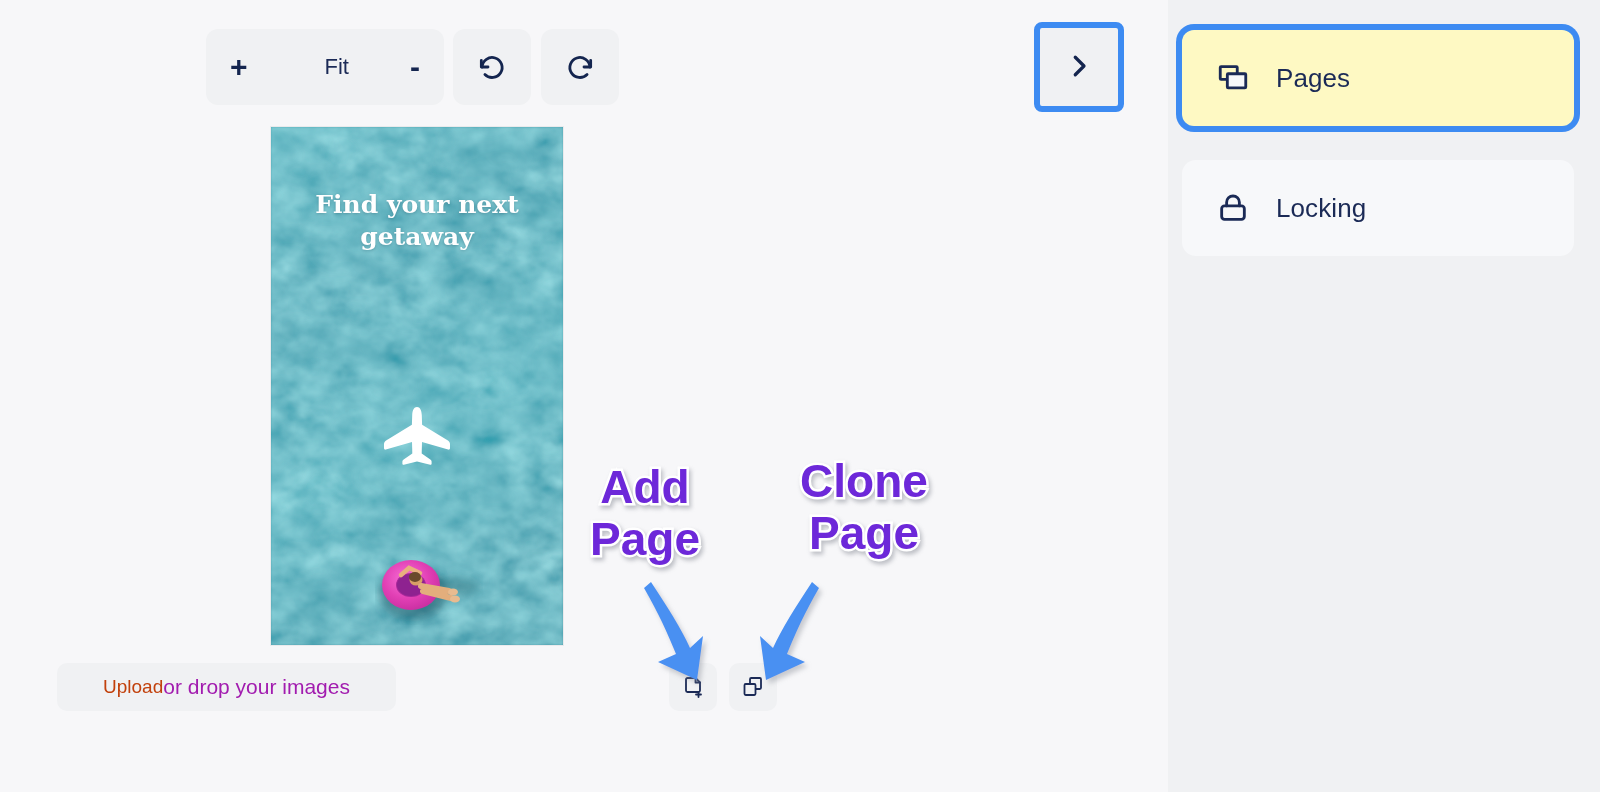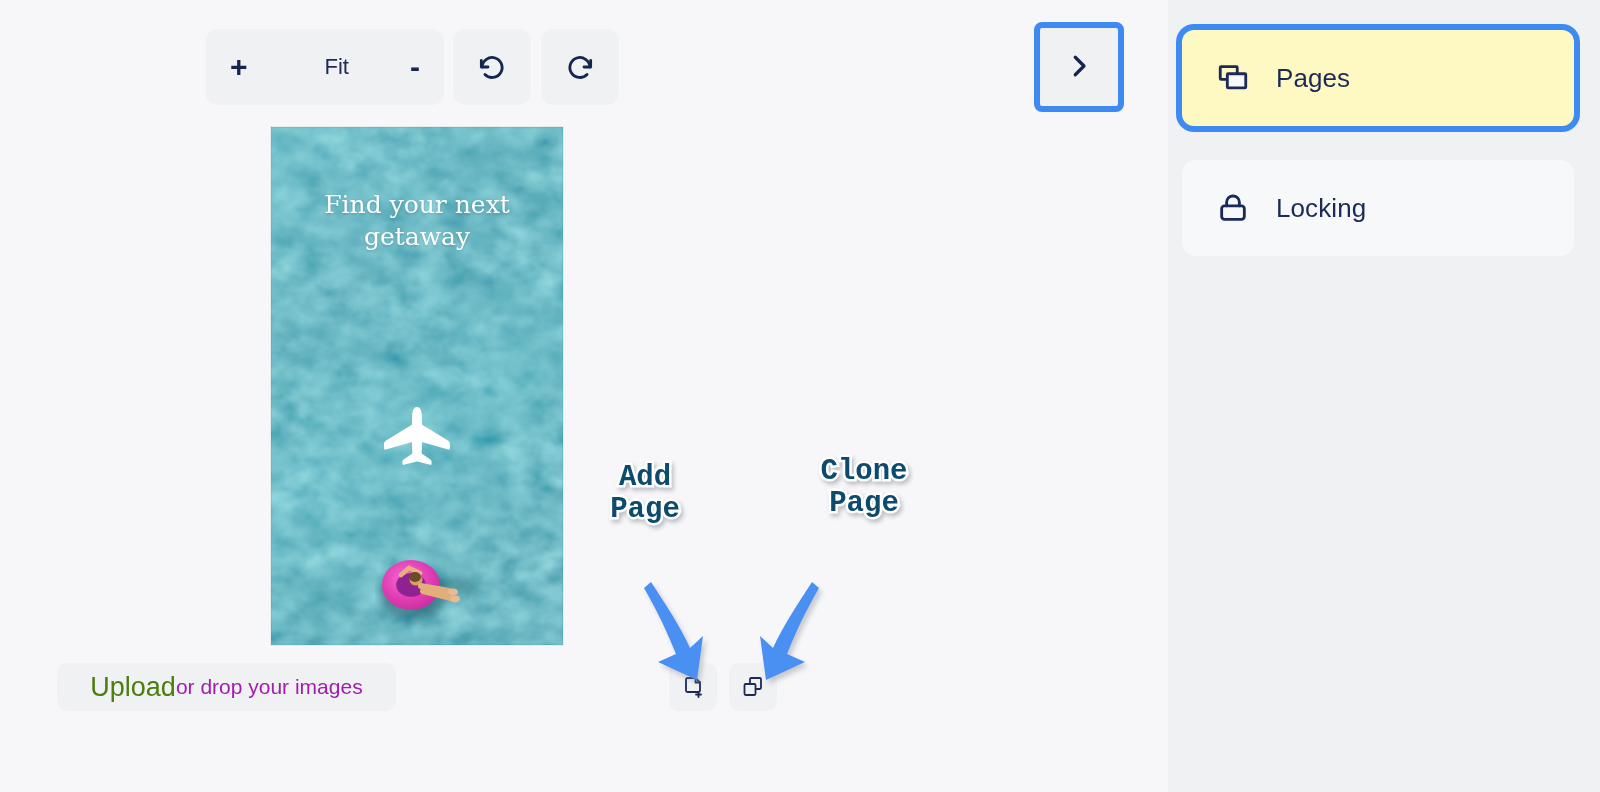--- a/index.html
+++ b/index.html
@@ -103,21 +103,21 @@
     overflow: hidden;
     background: #2e9aad;
     box-shadow: 0 0 0 1px rgba(0,0,0,0.05);
   }
   #water { position: absolute; inset: 0; }
   #artboard-text {
     position: absolute;
     left: 0; right: 0; top: 62px;
     text-align: center;
     font-family: "DejaVu Serif", serif;
-    font-weight: 400;
+    font-weight: 700;
     font-size: 25px;
     line-height: 1.26;
     color: #ffffff;
     padding: 0 26px;
     text-shadow: 0 1px 3px rgba(0,40,60,.25);
   }
   #plane-wrap {
     position: absolute;
     left: 50%; top: 280px;
     transform: translateX(-50%);
@@ -133,46 +133,46 @@
     left: 57px; top: 663px;
     width: 339px; height: 48px;
     background: #f0f1f3;
     border-radius: 10px;
     display: flex;
     align-items: center;
     justify-content: center;
     cursor: pointer;
     gap: 0;
   }
-  #upload-link { color: #4d7c0f; font-size: 27px; }
+  #upload-link { color: #c2410c; font-size: 19px; }
   #upload-rest { color: #a21caf; font-size: 21px; }
 
   
   .page-btn {
     position: absolute;
     width: 48px; height: 48px;
     background: #f0f1f3;
     border: none;
     border-radius: 10px;
     display: flex; align-items: center; justify-content: center;
     cursor: pointer;
     padding: 0;
   }
   #add-page-btn   { left: 669px; top: 663px; }
   #clone-page-btn { left: 729px; top: 663px; }
   .page-btn svg { width: 24px; height: 24px; display: block; }
 
   
   .annot {
     position: absolute;
-    font-family: Liberation Mono, monospace;
+    font-family: Liberation Sans, sans-serif;
     font-weight: 700;
-    font-size: 29px;
+    font-size: 46px;
     line-height: 1.12;
-    color: #0c4a6e;
+    color: #6d28d9;
     text-align: center;
     -webkit-text-stroke: 5px #ffffff;
     paint-order: stroke fill;
     filter: drop-shadow(2px 3px 2px rgba(120,125,135,.45));
     white-space: pre-line;
     pointer-events: none;
   }
   #annot-add   { left: 570px; top: 462px; width: 150px; }
   #annot-clone { left: 780px; top: 456px; width: 168px; }
 

